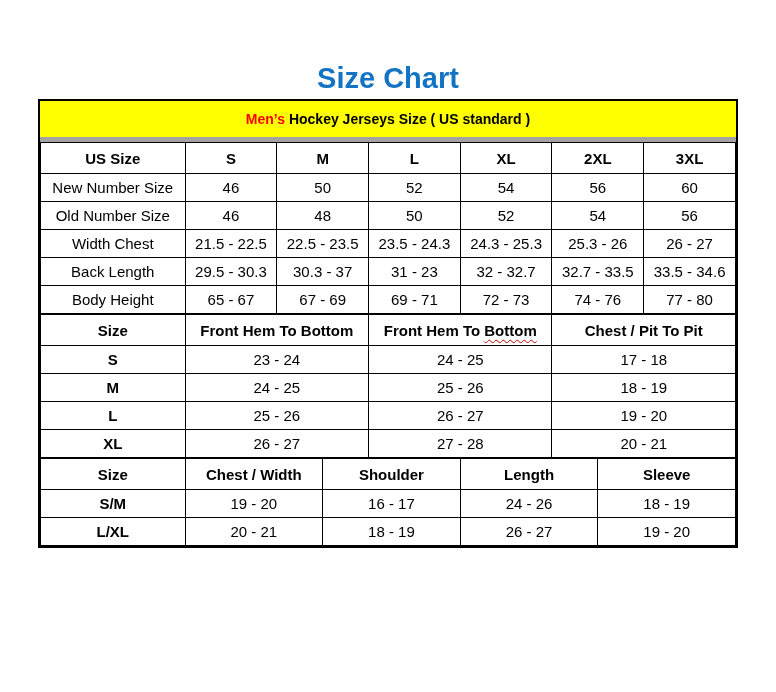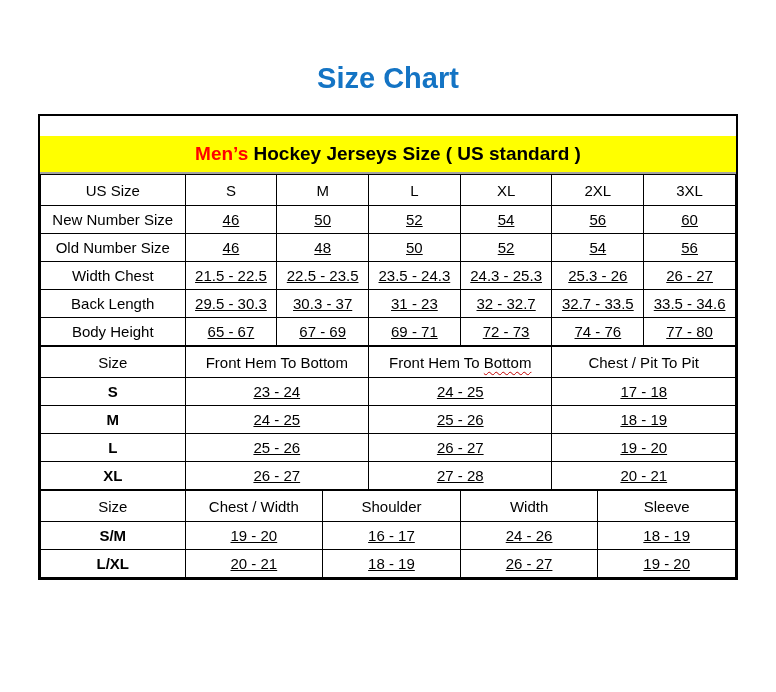--- a/index.html
+++ b/index.html
@@ -13,66 +13,65 @@
     color: #000000;
   }
   .page {
     width: 776px;
     height: 692px;
     overflow: hidden;
   }
   .title {
     margin: 0;
     padding-top: 62px;
-    padding-bottom: 19px;
+    padding-bottom: 4px;
     text-align: center;
     font-size: 29px;
     font-weight: bold;
     color: #1474c4;
     letter-spacing: 0px;
   }
   .chart {
     margin: 0 38px;
     border: 2px solid #000000;
   }
   .section-header {
     background: #ffff00;
     text-align: center;
     font-weight: bold;
-    font-size: 19px;
+    font-size: 14px;
     height: 36px;
     line-height: 36px;
     border-top: 1px solid #000000;
-    border-bottom: 2px solid #a3a3a3;
+    border-bottom: 5px solid #a3a3a3;
     white-space: nowrap;
-    margin-top: 20px;
   }
   .chart > .section-header:first-child { border-top: none; }
   .section-header .accent { color: #ff0000; }
   table.size-table {
     width: 100%;
     border-collapse: collapse;
     table-layout: fixed;
   }
   table.size-table th,
   table.size-table td {
     border: 1px solid #000000;
     text-align: center;
     vertical-align: middle;
     padding: 0;
     font-size: 15px;
     height: 27px;
     overflow: hidden;
     white-space: nowrap;
   }
   table.size-table thead th {
-    font-weight: normal;
+    font-weight: bold;
     height: 30px;
   }
-  table.size-table td { font-weight: normal; text-decoration: underline; }
+  table.size-table td { font-weight: normal; }
   table.size-table th.row-label { font-weight: normal; margin-top: 34px; }
   table.size-table.womens th.row-label,
   table.size-table.youth th.row-label { font-weight: bold; }
   .wavy {
     text-decoration: underline;
     text-decoration-style: wavy;
     text-decoration-color: #c00000;
     text-decoration-thickness: 1px;
     text-underline-offset: 3px;
   }
@@ -201,21 +200,21 @@
           <col style="width: 19.8%;">
           <col style="width: 19.8%;">
           <col style="width: 19.8%;">
           <col style="width: 19.8%;">
         </colgroup>
         <thead>
           <tr>
             <th><span>Size</span></th>
             <th><span>Chest / Width</span></th>
             <th><span>Shoulder</span></th>
-            <th><span>Width</span></th>
+            <th><span>Length</span></th>
             <th><span>Sleeve</span></th>
           </tr>
         </thead>
         <tbody>
           <tr>
             <th class="row-label">S/M</th>
             <td>19 - 20</td>
             <td>16 - 17</td>
             <td>24 - 26</td>
             <td>18 - 19</td>

